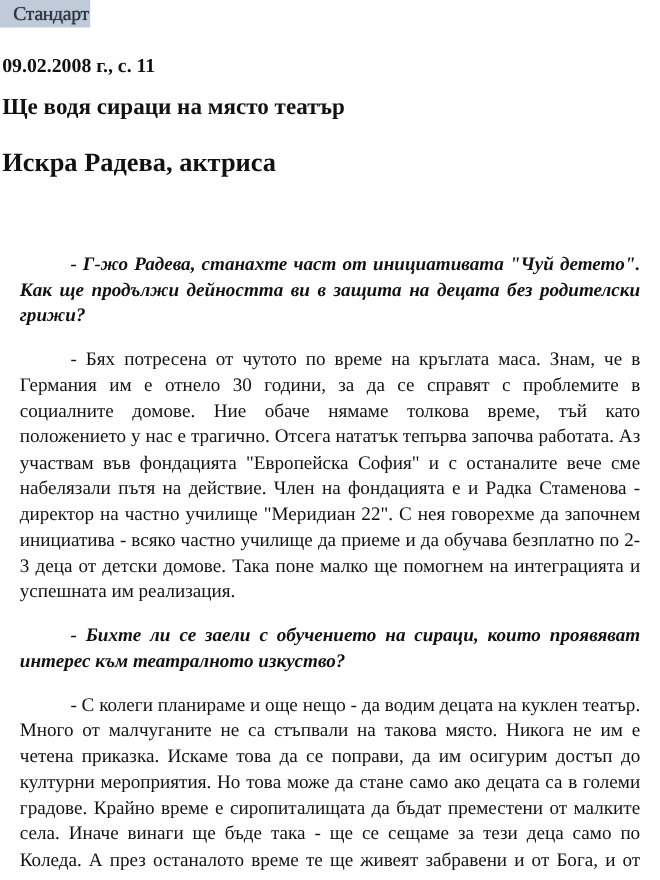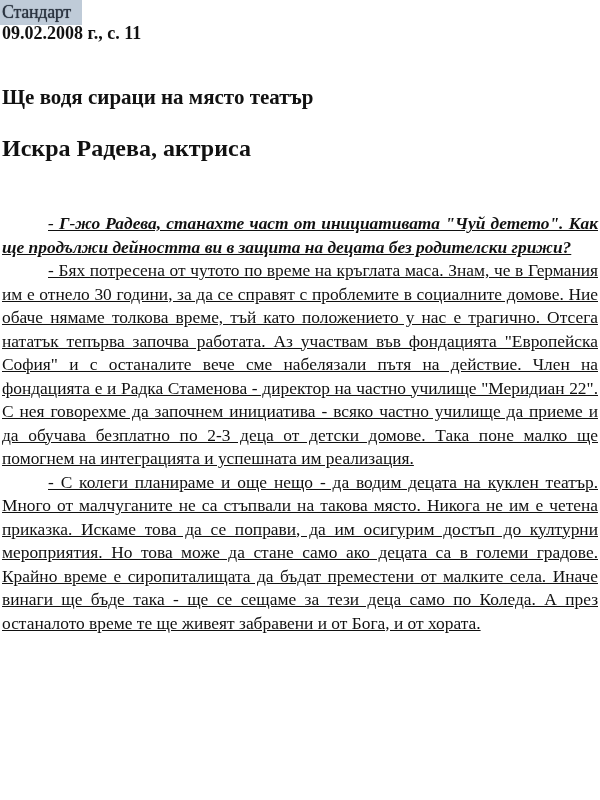--- a/index.html
+++ b/index.html
@@ -20,29 +20,29 @@
       left: 0;
       top: 0;
       width: 82px;
       height: 25px;
       background: #bfcbd8;
       color: #2b3440;
       font-family: "Liberation Serif", serif;
       font-size: 18px;
       line-height: 25px;
       letter-spacing: -0.3px;
-      padding-left: 2px;
+      padding-left: 12px;
       box-sizing: border-box;
       white-space: nowrap;
       text-shadow: 0 0 1px #2b3440;
     }
     .dateline {
       position: absolute;
       left: 2px;
-      top: 22px;
+      top: 48px;
       font-weight: bold;
       font-size: 18px;
       line-height: 22px;
       white-space: nowrap;
     }
     .headline {
       position: absolute;
       left: 2px;
       top: 84px;
       font-weight: bold;
@@ -62,23 +62,22 @@
     .article {
       position: absolute;
       left: 2px;
       top: 212px;
       width: 596px;
       font-size: 17.4px;
       line-height: 23.5px;
       text-align: justify;
     }
     .article p {
-      margin: 0;
+      margin: 16px;
       text-indent: 46px;
-      text-decoration: underline;
     }
     .article p.question {
       font-weight: bold;
       font-style: italic;
     }
     .article p.answer {
       font-weight: normal;
     }
   </style>
 </head>
@@ -88,14 +87,15 @@
 
 <div class="dateline">09.02.2008 г., с. 11</div>
 
 <div class="headline">Ще водя сираци на място театър</div>
 
 <div class="byline">Искра Радева, актриса</div>
 
 <div class="article">
   <p class="question">- Г-жо Радева, станахте част от инициативата "Чуй детето". Как ще продължи дейността ви в защита на децата без родителски грижи?</p>
   <p class="answer">- Бях потресена от чутото по време на кръглата маса. Знам, че в Германия им е отнело 30 години, за да се справят с проблемите в социалните домове. Ние обаче нямаме толкова време, тъй като положението у нас е трагично. Отсега нататък тепърва започва работата. Аз участвам във фондацията "Европейска София" и с останалите вече сме набелязали пътя на действие. Член на фондацията е и Радка Стаменова - директор на частно училище "Меридиан 22". С нея говорехме да започнем инициатива - всяко частно училище да приеме и да обучава безплатно по 2-3 деца от детски домове. Така поне малко ще помогнем на интеграцията и успешната им реализация.</p>
+  <p class="question">- Бихте ли се заели с обучението на сираци, които проявяват интерес към театралното изкуство?</p>
   <p class="answer">- С колеги планираме и още нещо - да водим децата на куклен театър. Много от малчуганите не са стъпвали на такова място. Никога не им е четена приказка. Искаме това да се поправи, да им осигурим достъп до културни мероприятия. Но това може да стане само ако децата са в големи градове. Крайно време е сиропиталищата да бъдат преместени от малките села. Иначе винаги ще бъде така - ще се сещаме за тези деца само по Коледа. А през останалото време те ще живеят забравени и от Бога, и от хората.</p>
 </div>
 
 </body></html>

